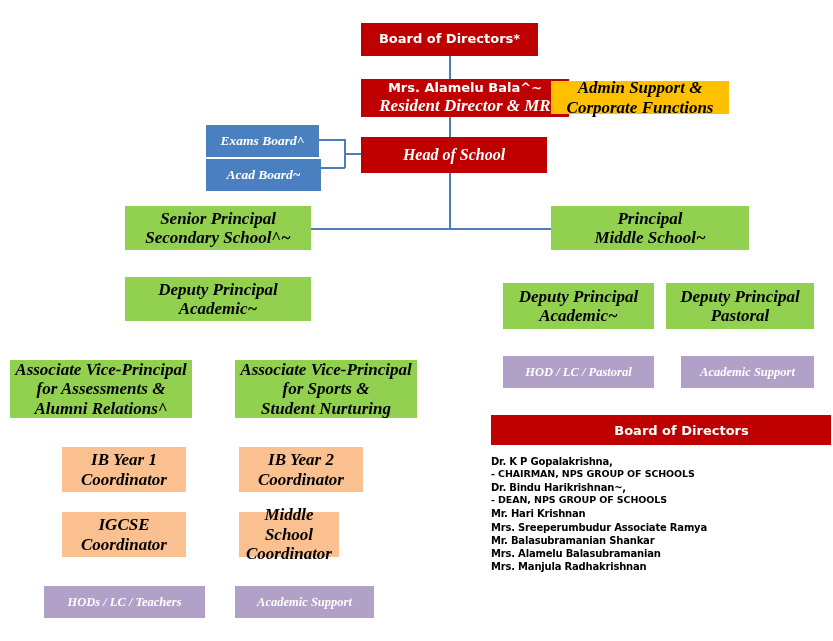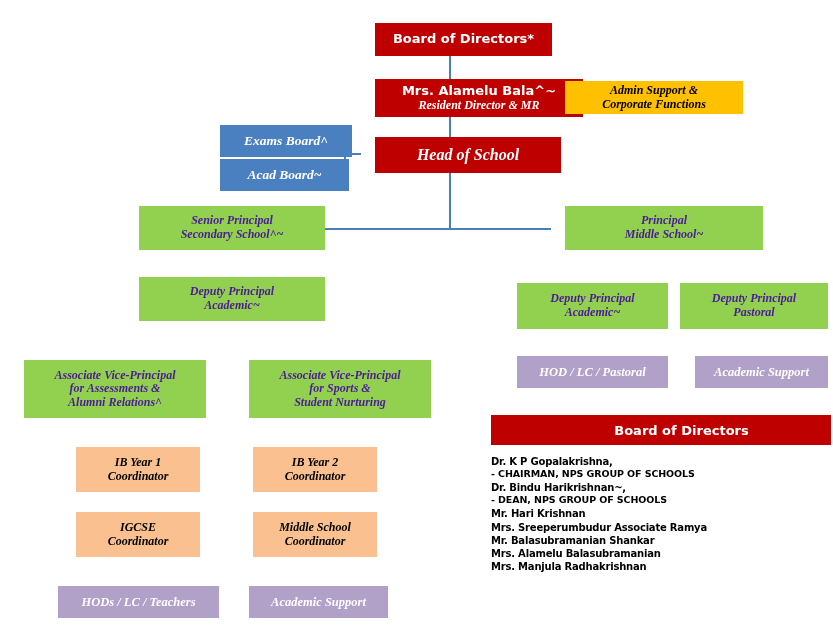--- a/index.html
+++ b/index.html
@@ -25,21 +25,20 @@
   .node {
     position: absolute;
     box-sizing: border-box;
     display: flex;
     align-items: center;
     justify-content: center;
     text-align: center;
     line-height: 1.14;
     z-index: 3;
     padding: 16px 4px;
-    margin-left: 14px;
   }
   .node .lines {
     width: 100%;
   }
   .node .ln { display: block; }
 
   
   .n-red {
     background: #be0000;
     color: #ffffff;
@@ -47,42 +46,42 @@
   .n-gold {
     background: #ffc000;
     color: #000000;
   }
   .n-blue {
     background: #4a80bf;
     color: #ffffff;
   }
   .n-green {
     background: #92d050;
-    color: #4c1d95;
+    color: #000000;
   }
   .n-peach {
     background: #fac090;
     color: #000000;
   }
   .n-purple {
     background: #b1a0c7;
     color: #ffffff;
   }
 
   
   .t-bold-sans {
     font-family: "DejaVu Sans", sans-serif;
     font-weight: bold;
     font-size: 13px;
   }
   .t-italic-serif {
     font-family: "Liberation Serif", serif;
     font-style: italic;
     font-weight: bold;
-    font-size: 12px;
+    font-size: 17px;
   }
   .t-italic-serif-sm {
     font-family: "Liberation Serif", serif;
     font-style: italic;
     font-weight: bold;
     font-size: 13.5px;
   }
   .t-italic-serif-xs {
     font-family: "Liberation Serif", serif;
     font-style: italic;
@@ -169,27 +168,27 @@
     </span>
   </div>
 
   <div class="node n-gold t-italic-serif" style="left:551px; top:81px; width:178px; height:33px;">
     <span class="lines">
       <span class="ln">Admin  Support &amp;</span>
       <span class="ln">Corporate Functions</span>
     </span>
   </div>
 
-  <div class="node n-blue t-italic-serif-sm" style="left:206px; top:125px; width:132px; height:28px;">
+  <div class="node n-blue t-italic-serif-sm" style="left:206px; top:125px; width:113px; height:28px;">
     <span class="lines">
       <span class="ln">Exams Board^</span>
     </span>
   </div>
 
-  <div class="node n-blue t-italic-serif-sm" style="left:206px; top:159px; width:129px; height:28px;">
+  <div class="node n-blue t-italic-serif-sm" style="left:206px; top:159px; width:115px; height:28px;">
     <span class="lines">
       <span class="ln">Acad Board~</span>
     </span>
   </div>
 
   <div class="node n-red t-italic-serif" style="left:361px; top:137px; width:186px; height:36px; font-size:16px;">
     <span class="lines">
       <span class="ln">Head of School</span>
     </span>
   </div>
@@ -259,21 +258,21 @@
     </span>
   </div>
 
   <div class="node n-peach t-italic-serif" style="left:62px; top:512px; width:124px; height:45px;">
     <span class="lines">
       <span class="ln">IGCSE</span>
       <span class="ln">Coordinator</span>
     </span>
   </div>
 
-  <div class="node n-peach t-italic-serif" style="left:239px; top:512px; width:124px; height:45px;">
+  <div class="node n-peach t-italic-serif" style="left:239px; top:512px; width:100px; height:45px;">
     <span class="lines">
       <span class="ln">Middle School</span>
       <span class="ln">Coordinator</span>
     </span>
   </div>
 
   <div class="node n-purple t-italic-serif-xs" style="left:503px; top:356px; width:151px; height:26px;">
     <span class="lines">
       <span class="ln">HOD / LC / Pastoral</span>
     </span>

